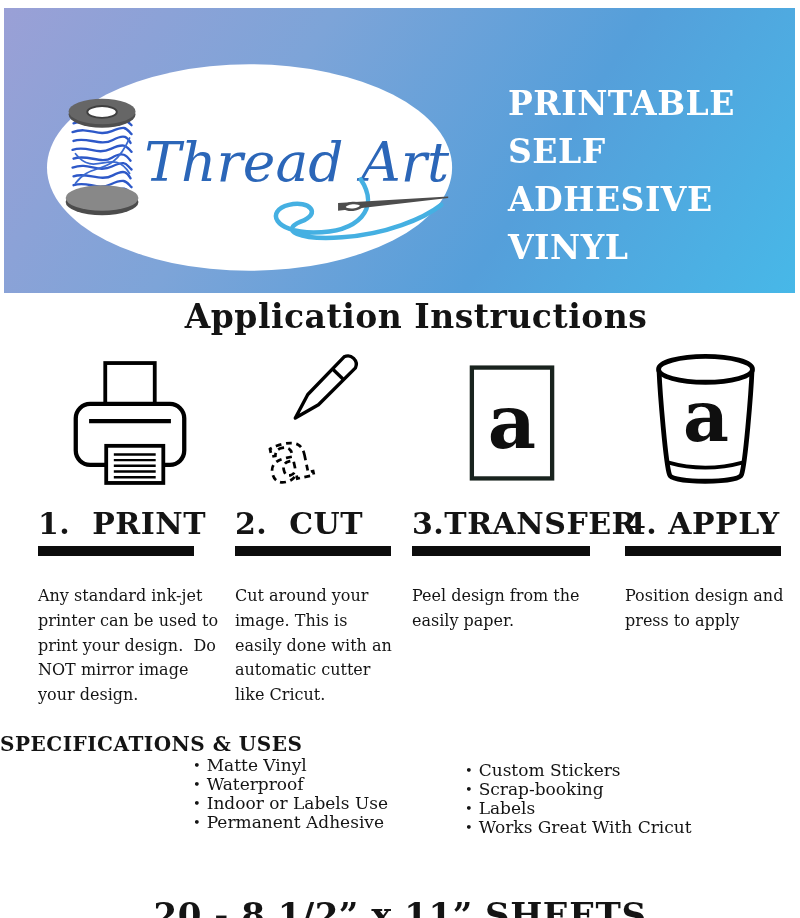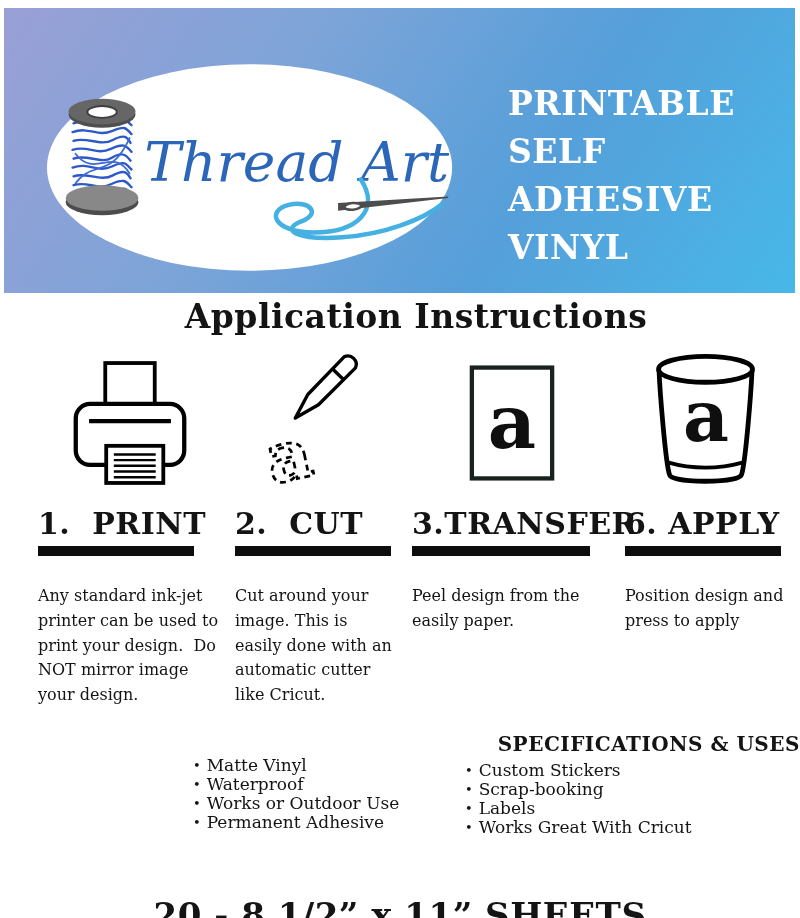--- a/index.html
+++ b/index.html
@@ -21,21 +21,21 @@
     margin-top: 14px; }
   .step { padding-right: 14px; }
   .icon-box { height: 146px; display: flex; align-items: center; justify-content: center; }
   .step-title { margin-top: 10px; font-size: 30px; font-weight: bold; white-space: pre;
     letter-spacing: 0.5px; }
   .bar { margin-top: 5px; height: 10px; background: #0d0d0d; width: 156px; }
   .step:nth-child(3) .bar { width: 178px; }
   .step-desc { margin-top: 28px; font-size: 16px; line-height: 1.55; white-space: pre-wrap; }
 
   
-  .spec-heading { margin-top: 24px; text-align: right; font-size: 20px; font-weight: bold;
+  .spec-heading { margin-top: 24px; text-align: left; font-size: 20px; font-weight: bold;
     letter-spacing: 0.5px; }
   .spec-lists { display: flex; padding-left: 193px; }
   .spec-col { width: 272px; }
   .spec-col.right { width: auto; padding-top: 5px; }
   .spec-item { font-size: 17px; line-height: 19px; }
   .spec-item .bullet { font-size: 13px; vertical-align: 1px; margin-right: 6px; }
 
   
   .footer { margin-top: 58px; text-align: center; font-size: 34px; font-weight: bold;
     letter-spacing: 0.5px; }
@@ -149,33 +149,33 @@
 
   <div class="step">
     <div class="icon-box">
       <svg width="108" height="140" viewBox="0 0 112 146">
         <path d="M 7 18 C 8 42 14 116 18 127 C 20 136 90 136 93 127 C 97 116 103 42 104 18" fill="#fff" stroke="#000" stroke-width="5" stroke-linejoin="round"></path>
         <path d="M 16 114 Q 55 125 95 114" fill="none" stroke="#000" stroke-width="4"></path>
         <ellipse cx="55.5" cy="17" rx="49" ry="13.5" fill="#fff" stroke="#000" stroke-width="5"></ellipse>
         <text x="56" y="92" font-size="74" font-weight="bold" fill="#0f0f0f" text-anchor="middle">a</text>
       </svg>
     </div>
-    <div class="step-title">6. APPLY</div>
+    <div class="step-title">4. APPLY</div>
     <div class="bar"></div>
     <div class="step-desc">Position design and press to apply</div>
   </div>
 </div>
 
 <div class="spec-heading">SPECIFICATIONS &amp; USES</div>
 
 <div class="spec-lists">
   <div class="spec-col">
     <div class="spec-item"><span class="bullet">•</span><span>Matte Vinyl</span></div>
     <div class="spec-item"><span class="bullet">•</span><span>Waterproof</span></div>
-    <div class="spec-item"><span class="bullet">•</span><span>Works or Outdoor Use</span></div>
+    <div class="spec-item"><span class="bullet">•</span><span>Indoor or Labels Use</span></div>
     <div class="spec-item"><span class="bullet">•</span><span>Permanent Adhesive</span></div>
   </div>
   <div class="spec-col right">
     <div class="spec-item"><span class="bullet">•</span><span>Custom Stickers</span></div>
     <div class="spec-item"><span class="bullet">•</span><span>Scrap-booking</span></div>
     <div class="spec-item"><span class="bullet">•</span><span>Labels</span></div>
     <div class="spec-item"><span class="bullet">•</span><span>Works Great With Cricut</span></div>
   </div>
 </div>
 

